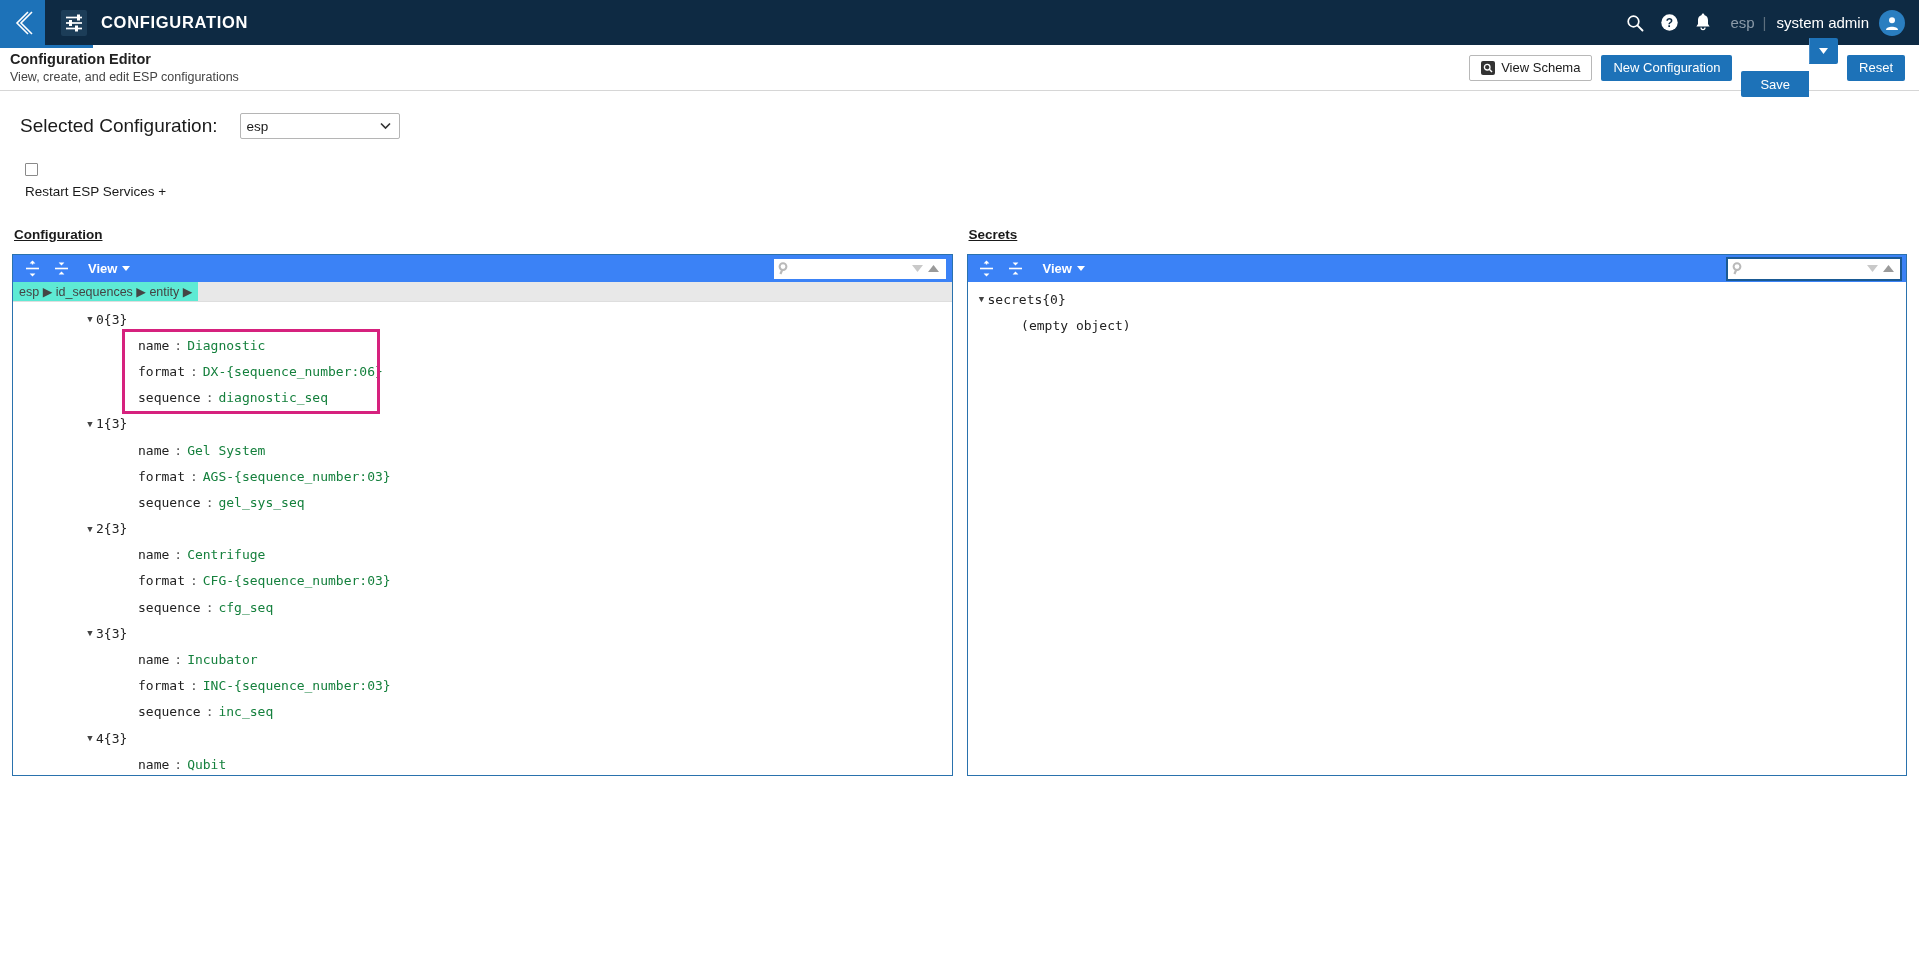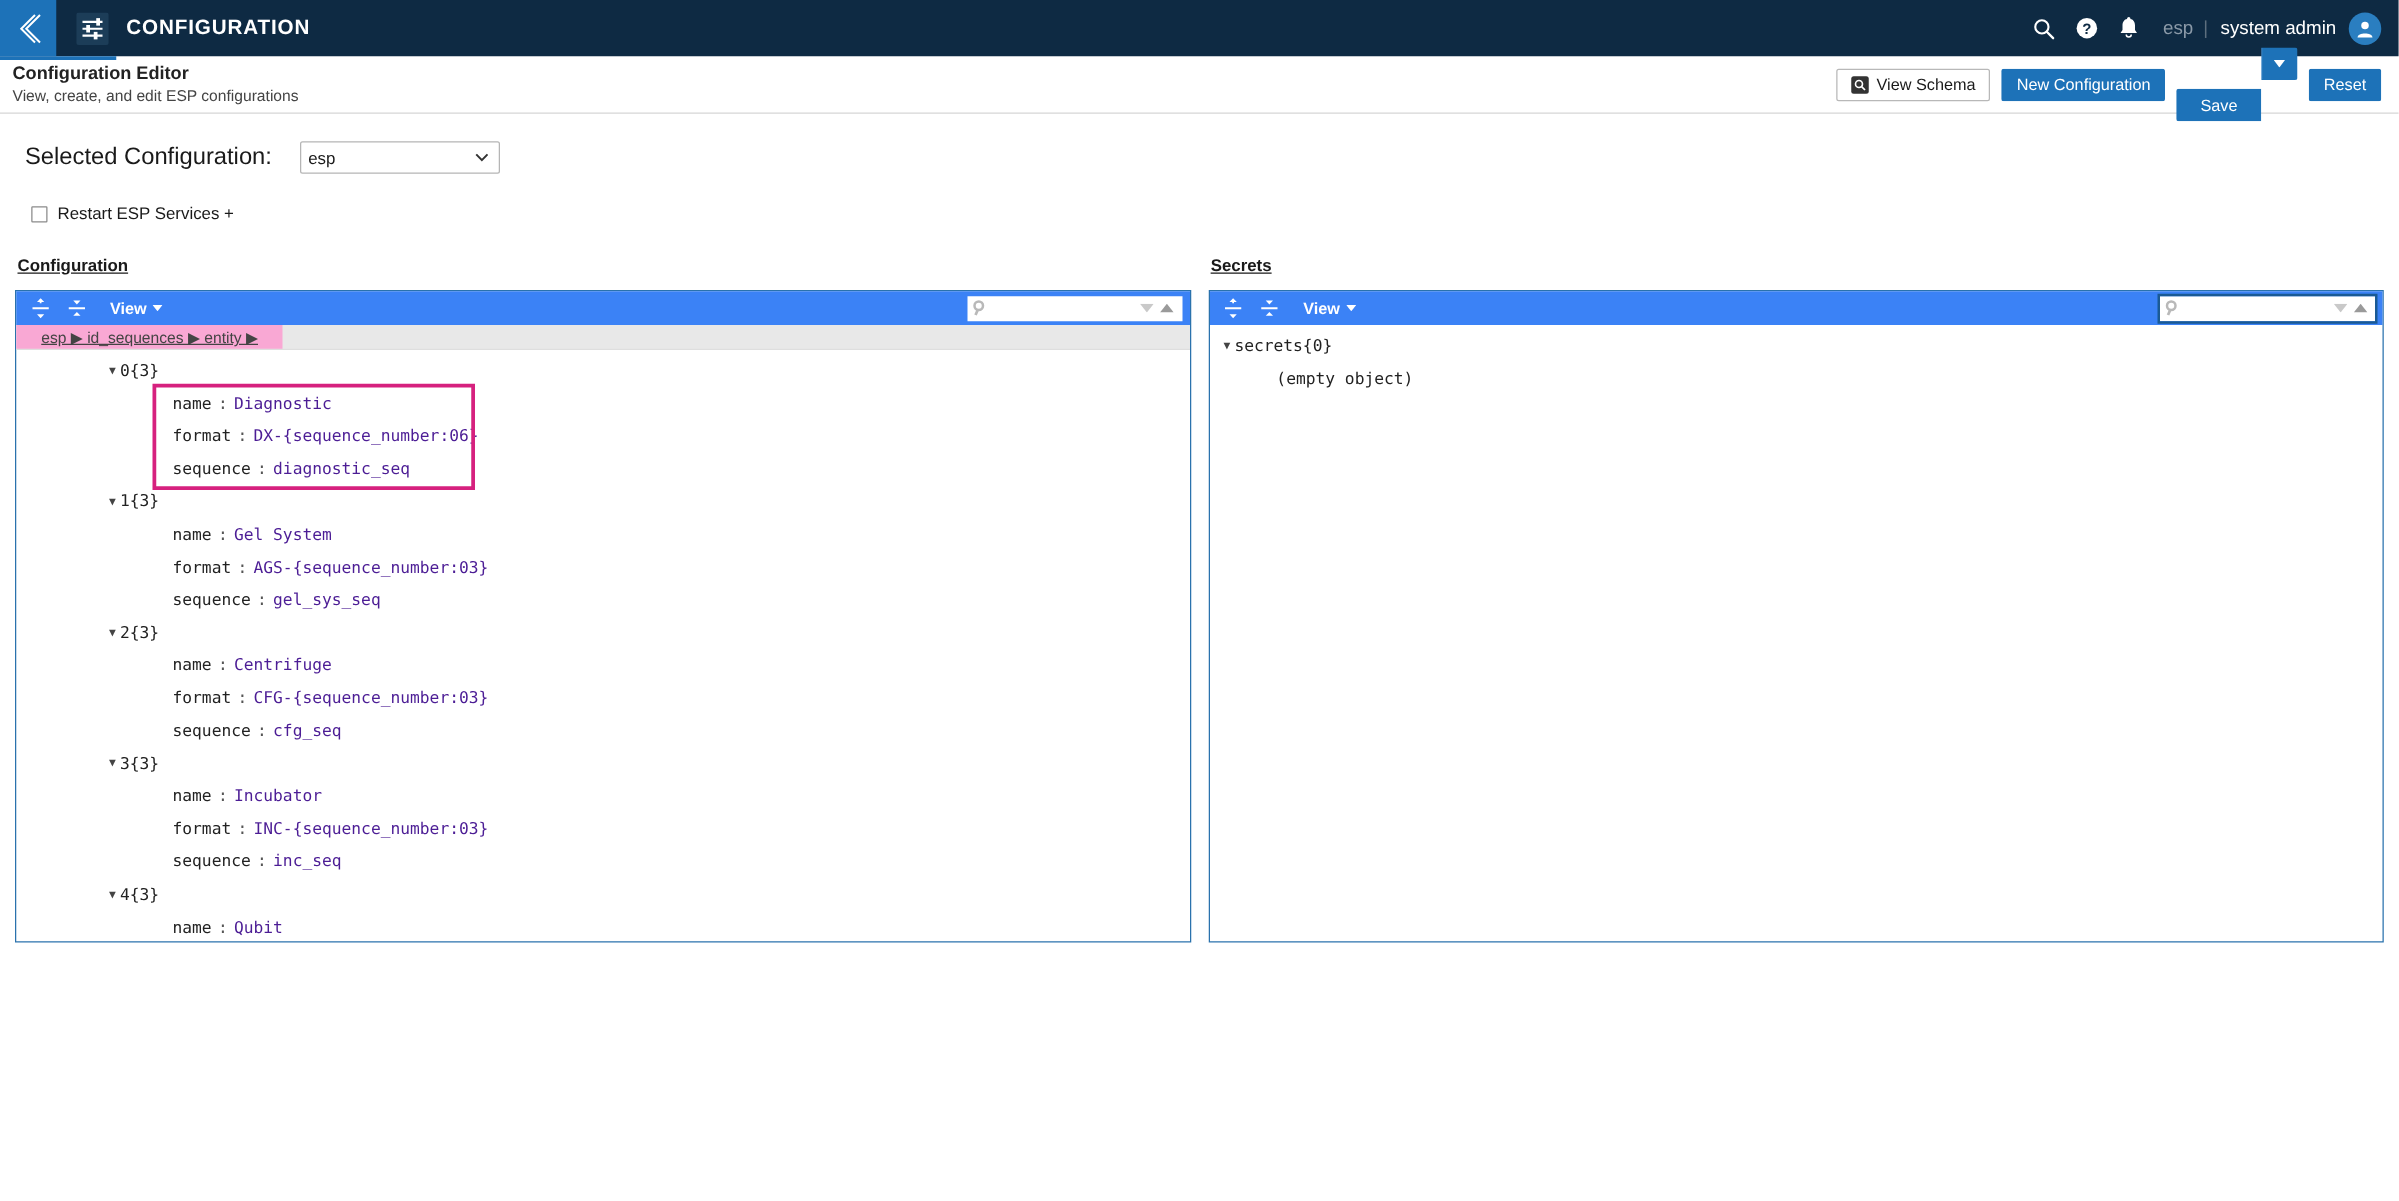--- a/index.html
+++ b/index.html
@@ -173,23 +173,24 @@
   .select-caret {
     position: absolute;
     right: 9px; top: 50%;
     transform: translateY(-50%);
     pointer-events: none;
   }
 
   
   .restartrow {
     display: flex;
-    align-items: flex-end;
+    align-items: flex-start;
     padding: 24px 0 0 25px;
     gap: 8px;
+    flex-direction: column;
   }
   .cbox {
     width: 13px; height: 13px;
     border: 1px solid #8a8a8a;
     background: #fff;
     border-radius: 1px;
     cursor: pointer;
   }
   .restartrow span {
     font-size: 13.5px;
@@ -265,28 +266,27 @@
   .tb-navbtn { width: 16px; display:flex; align-items:center; justify-content:center; cursor:pointer; }
 
   .breadcrumb-row {
     height: 20px;
     background: #e8e8e8;
     display: flex;
     align-items: stretch;
     border-bottom: 1px solid #dedede;
   }
   .breadcrumb {
-    background: #f9a8d4;
+    background: #5eead4;
     color: #444444;
     font-size: 12.5px;
     display: flex;
     align-items: center;
-    padding: 0 20px;
+    padding: 0 6px;
     white-space: nowrap;
-    text-decoration: underline;
   }
   .selectnode {
     height: 20px;
     background: #e8e8e8;
     color: #4a4a4a;
     font-size: 12.5px;
     display: flex;
     align-items: center;
     padding: 0 6px;
     border-bottom: 1px solid #dedede;
@@ -310,21 +310,21 @@
     width: 12px;
     color: #444;
     font-size: 9px;
     display: inline-block;
     text-align: center;
     cursor: pointer;
     flex: none;
   }
   .k { color: #222222; }
   .colon { color: #555; margin: 0 5px; }
-  .v-str { color: #4c1d95; }
+  .v-str { color: #15803d; }
   .cnt { color: #222222; }
   .idx { color: #222222; }
 
   .hl-box {
     position: absolute;
     border: 3px solid #d6217e;
     background: transparent;
     pointer-events: none;
   }
 </style>

